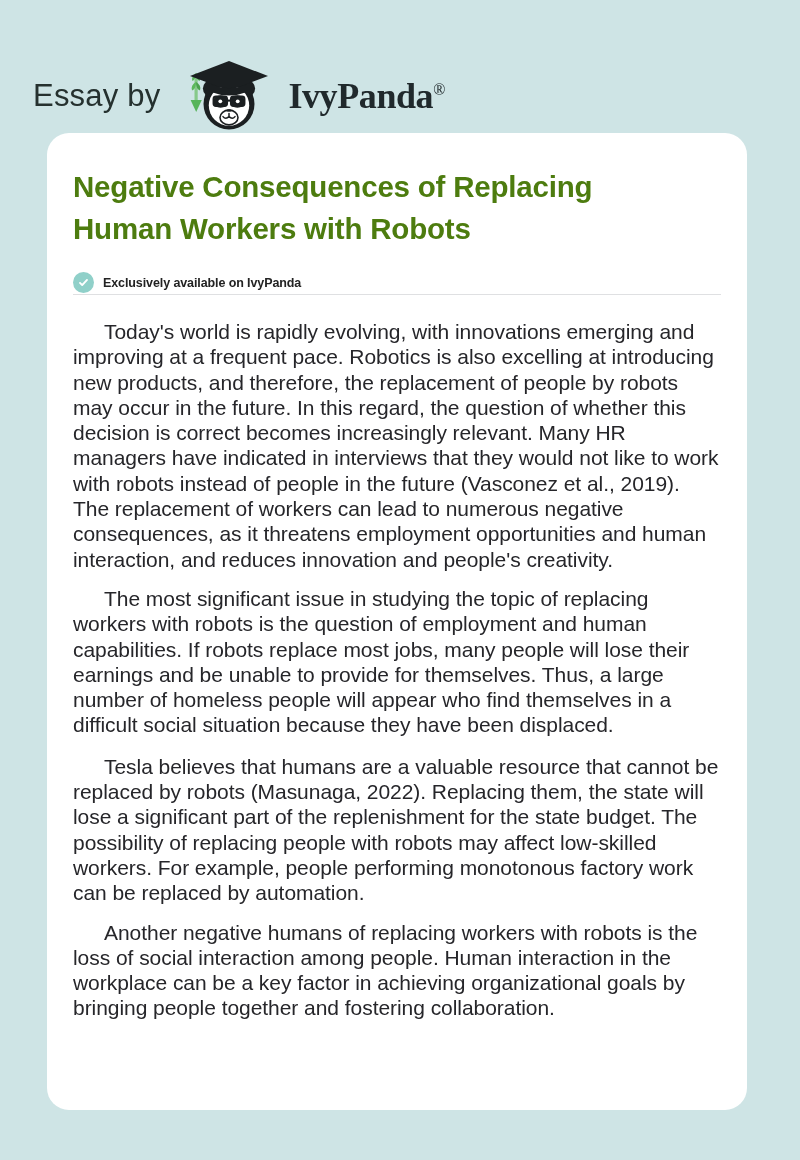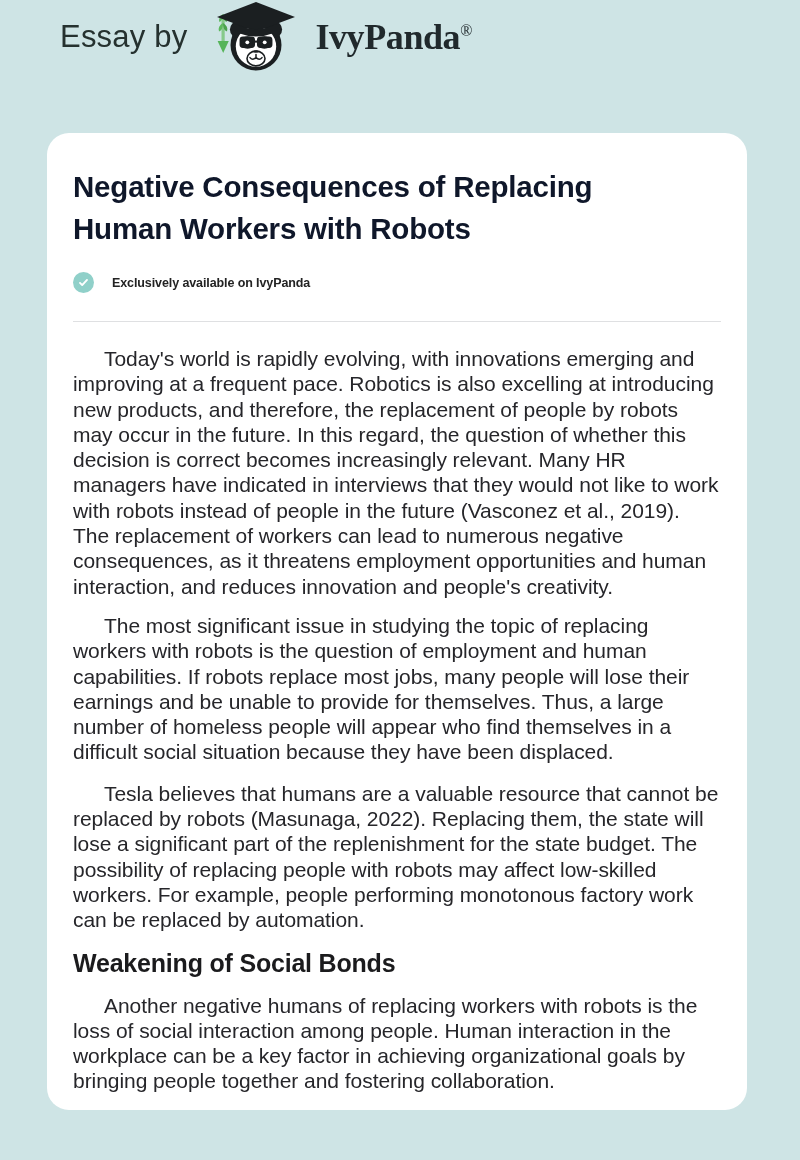--- a/index.html
+++ b/index.html
@@ -13,22 +13,22 @@
     background: #cee4e5;
     font-family: "Liberation Sans", sans-serif;
     -webkit-font-smoothing: antialiased;
     overflow: hidden;
   }
 
   
   .brand-bar {
     height: 133px;
     display: flex;
-    align-items: flex-start;
-    padding-left: 60px;
+    align-items: flex-end;
+    padding-left: 33px;
   }
 
   .brand-inner {
     display: flex;
     align-items: center;
     gap: 14px;
   }
 
   .essay-by {
     font-size: 31px;
@@ -81,31 +81,31 @@
   }
 
   .paper-inner {
     padding: 33px 26px 0 26px;
   }
 
   .doc-title {
     font-size: 29.5px;
     line-height: 42px;
     font-weight: 700;
-    color: #0f172a;
+    color: #4d7c0f;
     letter-spacing: -0.2px;
     margin-bottom: 22px;
     max-width: 625px;
   }
 
   .exclusive-row {
     display: flex;
     align-items: center;
-    gap: 18px;
-    margin-bottom: 28px;
+    gap: 9px;
+    margin-bottom: 1px;
   }
 
   .check-badge {
     width: 21px;
     height: 21px;
     border-radius: 50%;
     background: #90d0c9;
     display: flex;
     align-items: center;
     justify-content: center;
@@ -221,18 +221,17 @@
     <div class="block">
       <p class="para">Today's world is rapidly evolving, with innovations emerging and improving at a frequent pace. Robotics is also excelling at introducing new products, and therefore, the replacement of people by robots may occur in the future. In this regard, the question of whether this decision is correct becomes increasingly relevant. Many HR managers have indicated in interviews that they would not like to work with robots instead of people in the future (Vasconez et al., 2019). The replacement of workers can lead to numerous negative consequences, as it threatens employment opportunities and human interaction, and reduces innovation and people's creativity.</p>
     </div>
 
     <div class="block">
       <p class="para">The most significant issue in studying the topic of replacing workers with robots is the question of employment and human capabilities. If robots replace most jobs, many people will lose their earnings and be unable to provide for themselves. Thus, a large number of homeless people will appear who find themselves in a difficult social situation because they have been displaced.</p>
       <p class="para">Tesla believes that humans are a valuable resource that cannot be replaced by robots (Masunaga, 2022). Replacing them, the state will lose a significant part of the replenishment for the state budget. The possibility of replacing people with robots may affect low-skilled workers. For example, people performing monotonous factory work can be replaced by automation.</p>
     </div>
 
     <div class="block">
-      <h2 class="section-head">Weakening of Social Bonds</h2>
       <p class="para">Another negative humans of replacing workers with robots is the loss of social interaction among people. Human interaction in the workplace can be a key factor in achieving organizational goals by bringing people together and fostering collaboration.</p>
     </div>
 
   </div>
 </div>
 
 </body></html>

